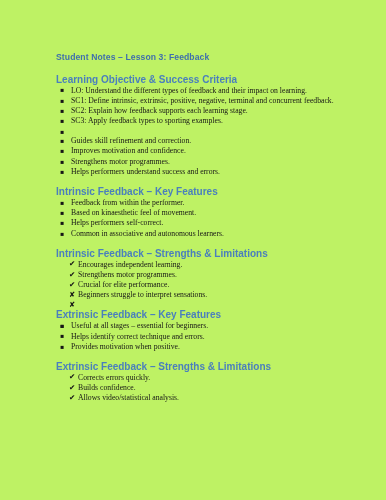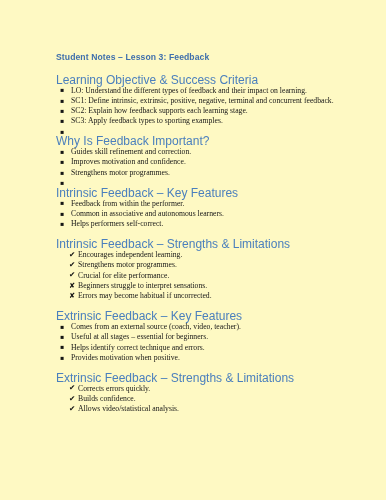--- a/index.html
+++ b/index.html
@@ -11,21 +11,21 @@
     width: 386px;
     height: 500px;
     overflow: hidden;
     font-family: "Liberation Serif", serif;
     color: #1a1a1a;
   }
   .page {
     position: relative;
     width: 386px;
     height: 500px;
-    background: #fef9c3;
+    background: #bef264;
     box-sizing: border-box;
     padding: 52px 28px 0 56px;
   }
   .doc-title {
     font-family: "Liberation Sans", sans-serif;
     font-size: 8.6px;
     font-weight: bold;
     color: #3f6fac;
     letter-spacing: 0.1px;
     line-height: 11px;
@@ -33,22 +33,22 @@
     white-space: nowrap;
   }
   .section {
     margin: 0 0 9.5px 0;
   }
   .section:last-child {
     margin-bottom: 0;
   }
   .section-heading {
     font-family: "Liberation Sans", sans-serif;
-    font-size: 12px;
-    font-weight: normal;
+    font-size: 10px;
+    font-weight: bold;
     color: #4a7fbd;
     line-height: 10.5px;
     margin: 0 0 0.5px 0;
     white-space: nowrap;
   }
   ul.items {
     list-style: none;
     margin: 0;
     padding: 0;
   }
@@ -97,50 +97,50 @@
         <div class="section-heading">Learning Objective &amp; Success Criteria</div>
         <ul class="items bullets">
           <li><span class="mark">▪</span><span class="txt">LO: Understand the different types of feedback and their impact on learning.</span></li>
           <li><span class="mark">▪</span><span class="txt">SC1: Define intrinsic, extrinsic, positive, negative, terminal and concurrent feedback.</span></li>
           <li><span class="mark">▪</span><span class="txt">SC2: Explain how feedback supports each learning stage.</span></li>
           <li><span class="mark">▪</span><span class="txt">SC3: Apply feedback types to sporting examples.</span></li>
           <li><span class="mark">▪</span></li>
         </ul>
       </div>
       <div class="section">
-        <div class="section-heading">Why Is Feedback Important?</div>
         <ul class="items bullets">
           <li><span class="mark">▪</span><span class="txt">Guides skill refinement and correction.</span></li>
           <li><span class="mark">▪</span><span class="txt">Improves motivation and confidence.</span></li>
           <li><span class="mark">▪</span><span class="txt">Strengthens motor programmes.</span></li>
-          <li><span class="mark">▪</span></li>
+          <li><span class="mark">▪</span><span class="txt">Helps performers understand success and errors.</span></li>
         </ul>
       </div>
       <div class="section">
         <div class="section-heading">Intrinsic Feedback – Key Features</div>
         <ul class="items bullets">
           <li><span class="mark">▪</span><span class="txt">Feedback from within the performer.</span></li>
+          <li><span class="mark">▪</span><span class="txt">Based on kinaesthetic feel of movement.</span></li>
+          <li><span class="mark">▪</span><span class="txt">Helps performers self-correct.</span></li>
           <li><span class="mark">▪</span><span class="txt">Common in associative and autonomous learners.</span></li>
-          <li><span class="mark">▪</span><span class="txt">Helps performers self-correct.</span></li>
         </ul>
       </div>
       <div class="section">
         <div class="section-heading">Intrinsic Feedback – Strengths &amp; Limitations</div>
         <ul class="items marks">
           <li><span class="mark">✔</span><span class="txt">Encourages independent learning.</span></li>
           <li><span class="mark">✔</span><span class="txt">Strengthens motor programmes.</span></li>
           <li><span class="mark">✔</span><span class="txt">Crucial for elite performance.</span></li>
           <li><span class="mark">✘</span><span class="txt">Beginners struggle to interpret sensations.</span></li>
-          <li><span class="mark">✘</span><span class="txt">Errors may become habitual if uncorrected.</span></li>
+          <li><span class="mark">✘</span></li>
         </ul>
       </div>
       <div class="section">
         <div class="section-heading">Extrinsic Feedback – Key Features</div>
         <ul class="items bullets">
-          <li><span class="mark">▪</span><span class="txt">Comes from an external source (coach, video, teacher).</span></li>
+          <li><span class="mark">▪</span></li>
           <li><span class="mark">▪</span><span class="txt">Useful at all stages – essential for beginners.</span></li>
           <li><span class="mark">▪</span><span class="txt">Helps identify correct technique and errors.</span></li>
           <li><span class="mark">▪</span><span class="txt">Provides motivation when positive.</span></li>
         </ul>
       </div>
       <div class="section">
         <div class="section-heading">Extrinsic Feedback – Strengths &amp; Limitations</div>
         <ul class="items marks">
           <li><span class="mark">✔</span><span class="txt">Corrects errors quickly.</span></li>
           <li><span class="mark">✔</span><span class="txt">Builds confidence.</span></li>

